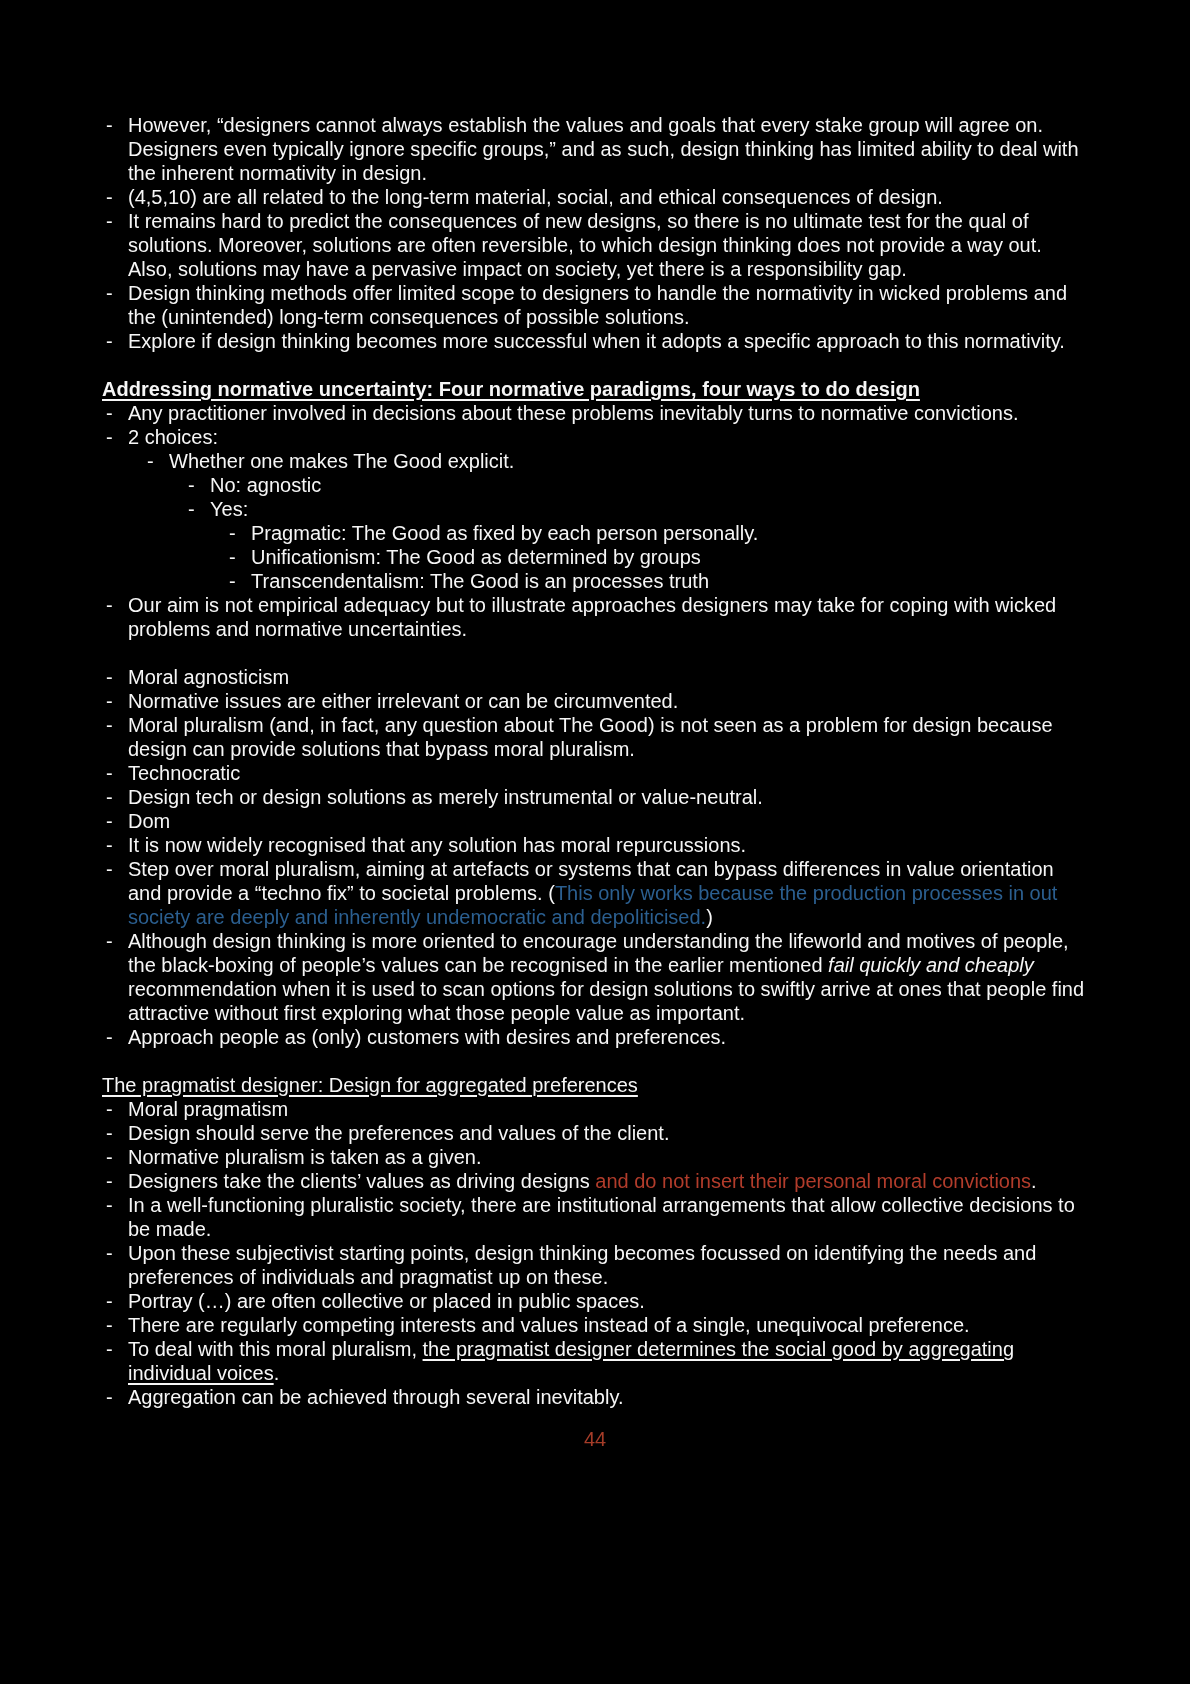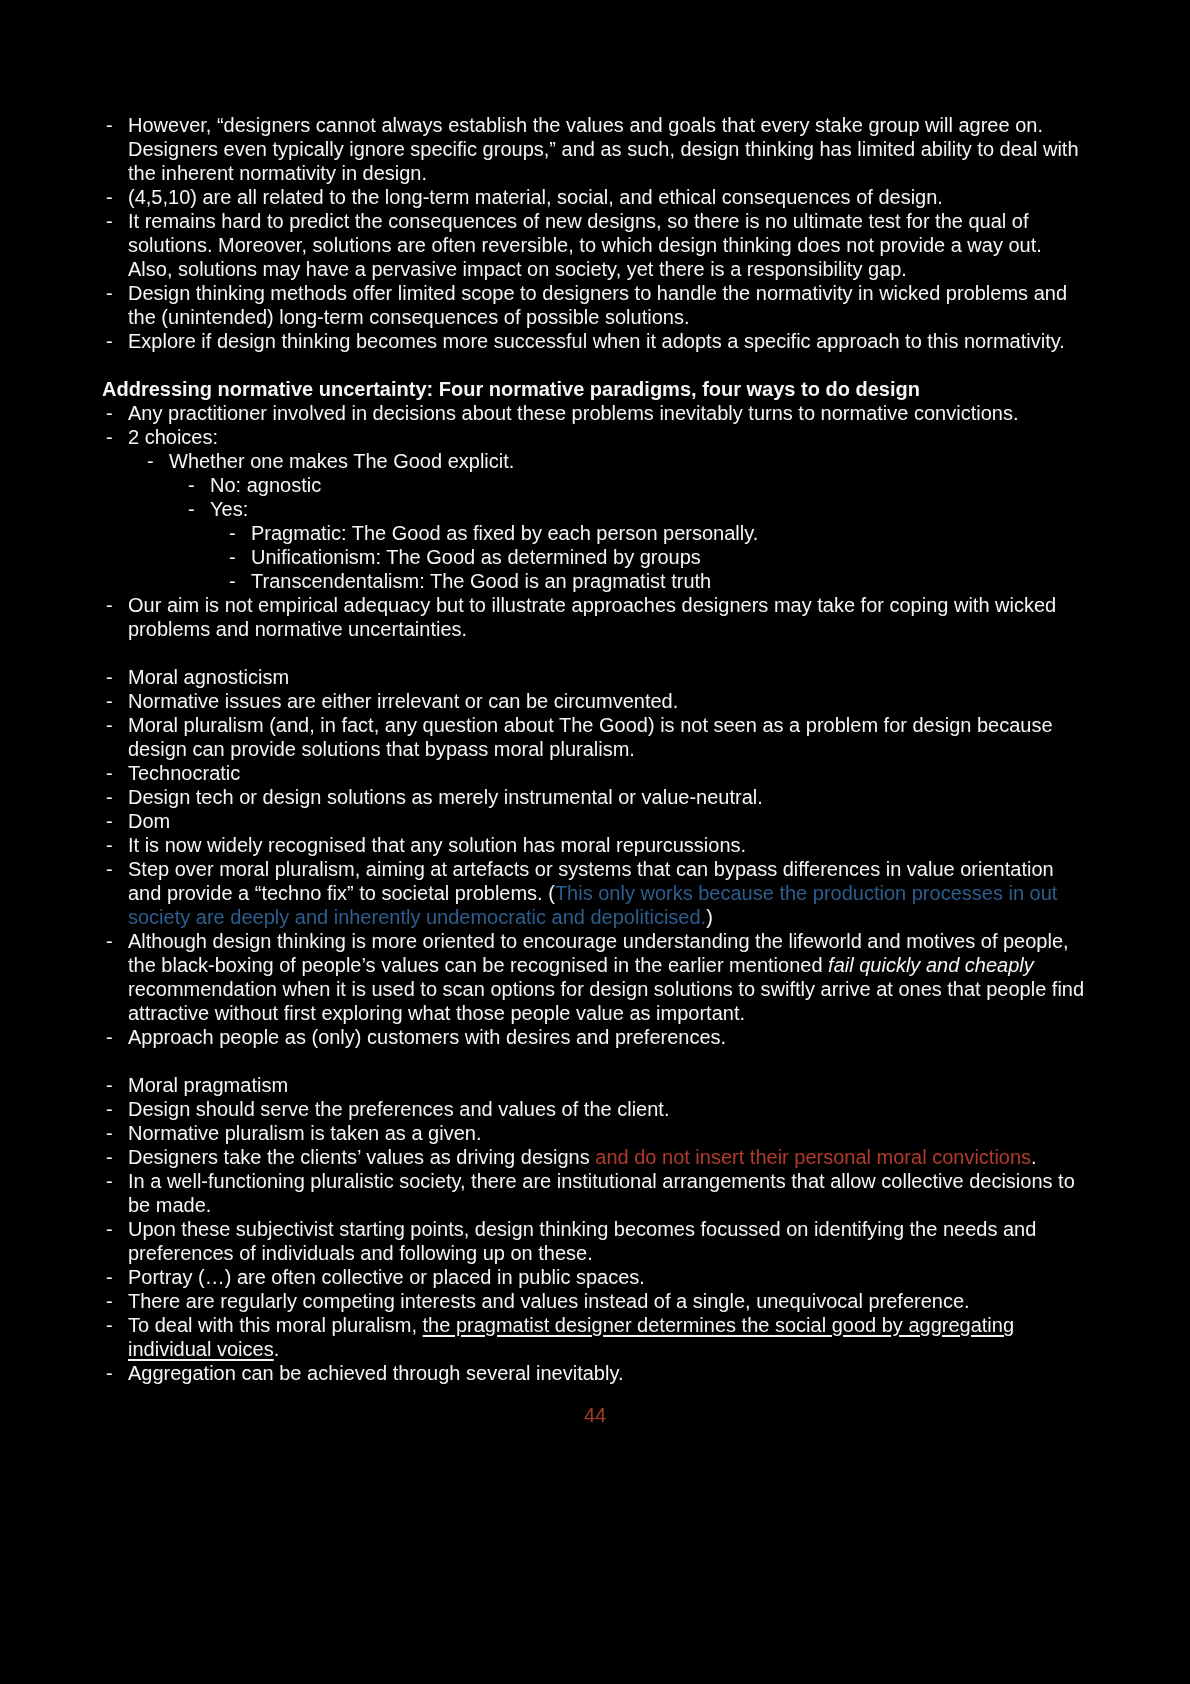--- a/index.html
+++ b/index.html
@@ -17,20 +17,21 @@
     font-size:20px;line-height:24px;
     color:var(--fg);
     overflow:hidden;
     position:relative;
   }
   .content{
     padding:113px 100px 0 102px;
   }
   .spacer{height:24px;}
   .heading{
+    text-decoration:underline;
     text-underline-offset:3px;
   }
   .heading.bold{font-weight:bold;}
   .bullet{display:flex;align-items:flex-start;}
   .b-marker{flex:0 0 22px;}
   .b-content{flex:1 1 auto;}
   .lvl-1{margin-left:4px;}
   .lvl-2{margin-left:45px;}
   .lvl-3{margin-left:86px;}
   .lvl-4{margin-left:127px;}
@@ -93,21 +94,21 @@
     <div class="bullet lvl-4">
       <span class="b-marker">-</span>
       <div class="b-content"><span>Pragmatic: The Good as fixed by each person personally.</span></div>
     </div>
     <div class="bullet lvl-4">
       <span class="b-marker">-</span>
       <div class="b-content"><span>Unificationism: The Good as determined by groups</span></div>
     </div>
     <div class="bullet lvl-4">
       <span class="b-marker">-</span>
-      <div class="b-content"><span>Transcendentalism: The Good is an pragmatist truth</span></div>
+      <div class="b-content"><span>Transcendentalism: The Good is an processes truth</span></div>
     </div>
     <div class="bullet lvl-1">
       <span class="b-marker">-</span>
       <div class="b-content"><span>Our aim is not empirical adequacy but to illustrate approaches designers may take for coping with wicked problems and normative uncertainties.</span></div>
     </div>
     <div class="spacer"></div>
     <div class="bullet lvl-1">
       <span class="b-marker">-</span>
       <div class="b-content"><span>Moral agnosticism</span></div>
     </div>
@@ -141,20 +142,21 @@
     </div>
     <div class="bullet lvl-1">
       <span class="b-marker">-</span>
       <div class="b-content"><span>Although design thinking is more oriented to encourage understanding the lifeworld and motives of people, the black-boxing of people’s values can be recognised in the earlier mentioned </span><span class="seg-italic">fail quickly and cheaply</span><span> recommendation when it is used to scan options for design solutions to swiftly arrive at ones that people find attractive without first exploring what those people value as important.</span></div>
     </div>
     <div class="bullet lvl-1">
       <span class="b-marker">-</span>
       <div class="b-content"><span>Approach people as (only) customers with desires and preferences.</span></div>
     </div>
     <div class="spacer"></div>
+    <div class="heading"><span>The pragmatist designer: Design for aggregated preferences</span></div>
     <div class="bullet lvl-1">
       <span class="b-marker">-</span>
       <div class="b-content"><span>Moral pragmatism</span></div>
     </div>
     <div class="bullet lvl-1">
       <span class="b-marker">-</span>
       <div class="b-content"><span>Design should serve the preferences and values of the client.</span></div>
     </div>
     <div class="bullet lvl-1">
       <span class="b-marker">-</span>
@@ -163,21 +165,21 @@
     <div class="bullet lvl-1">
       <span class="b-marker">-</span>
       <div class="b-content"><span>Designers take the clients’ values as driving designs </span><span class="seg-red">and do not insert their personal moral convictions</span><span>.</span></div>
     </div>
     <div class="bullet lvl-1">
       <span class="b-marker">-</span>
       <div class="b-content"><span>In a well-functioning pluralistic society, there are institutional arrangements that allow collective decisions to be made.</span></div>
     </div>
     <div class="bullet lvl-1">
       <span class="b-marker">-</span>
-      <div class="b-content"><span>Upon these subjectivist starting points, design thinking becomes focussed on identifying the needs and preferences of individuals and following up on these.</span></div>
+      <div class="b-content"><span>Upon these subjectivist starting points, design thinking becomes focussed on identifying the needs and preferences of individuals and pragmatist up on these.</span></div>
     </div>
     <div class="bullet lvl-1">
       <span class="b-marker">-</span>
       <div class="b-content"><span>Portray (…) are often collective or placed in public spaces.</span></div>
     </div>
     <div class="bullet lvl-1">
       <span class="b-marker">-</span>
       <div class="b-content"><span>There are regularly competing interests and values instead of a single, unequivocal preference.</span></div>
     </div>
     <div class="bullet lvl-1">

